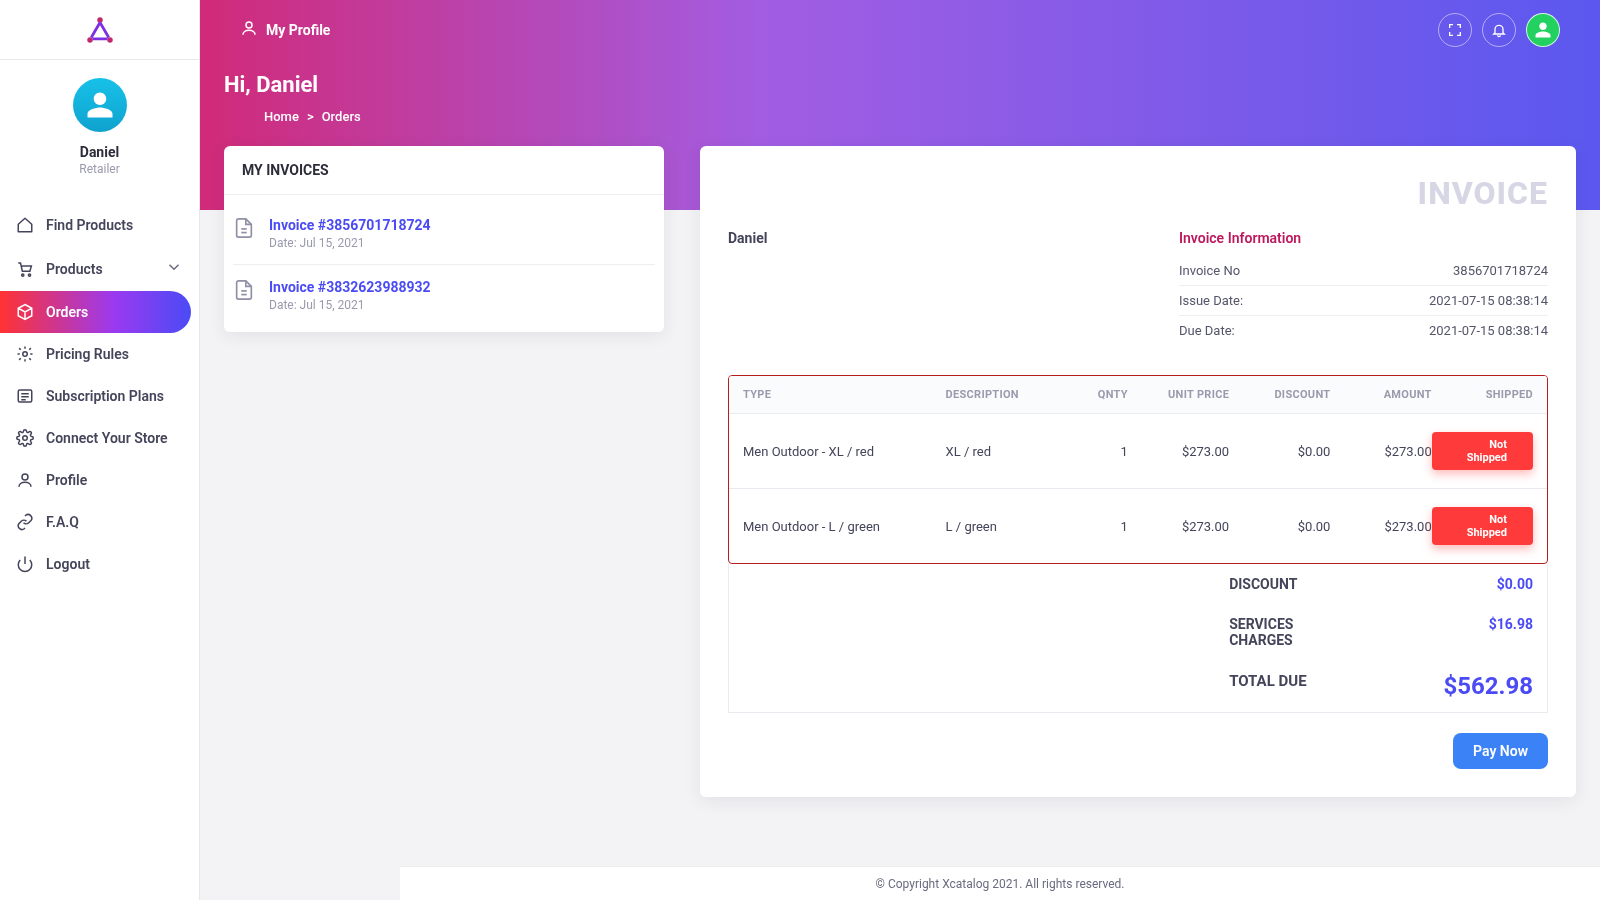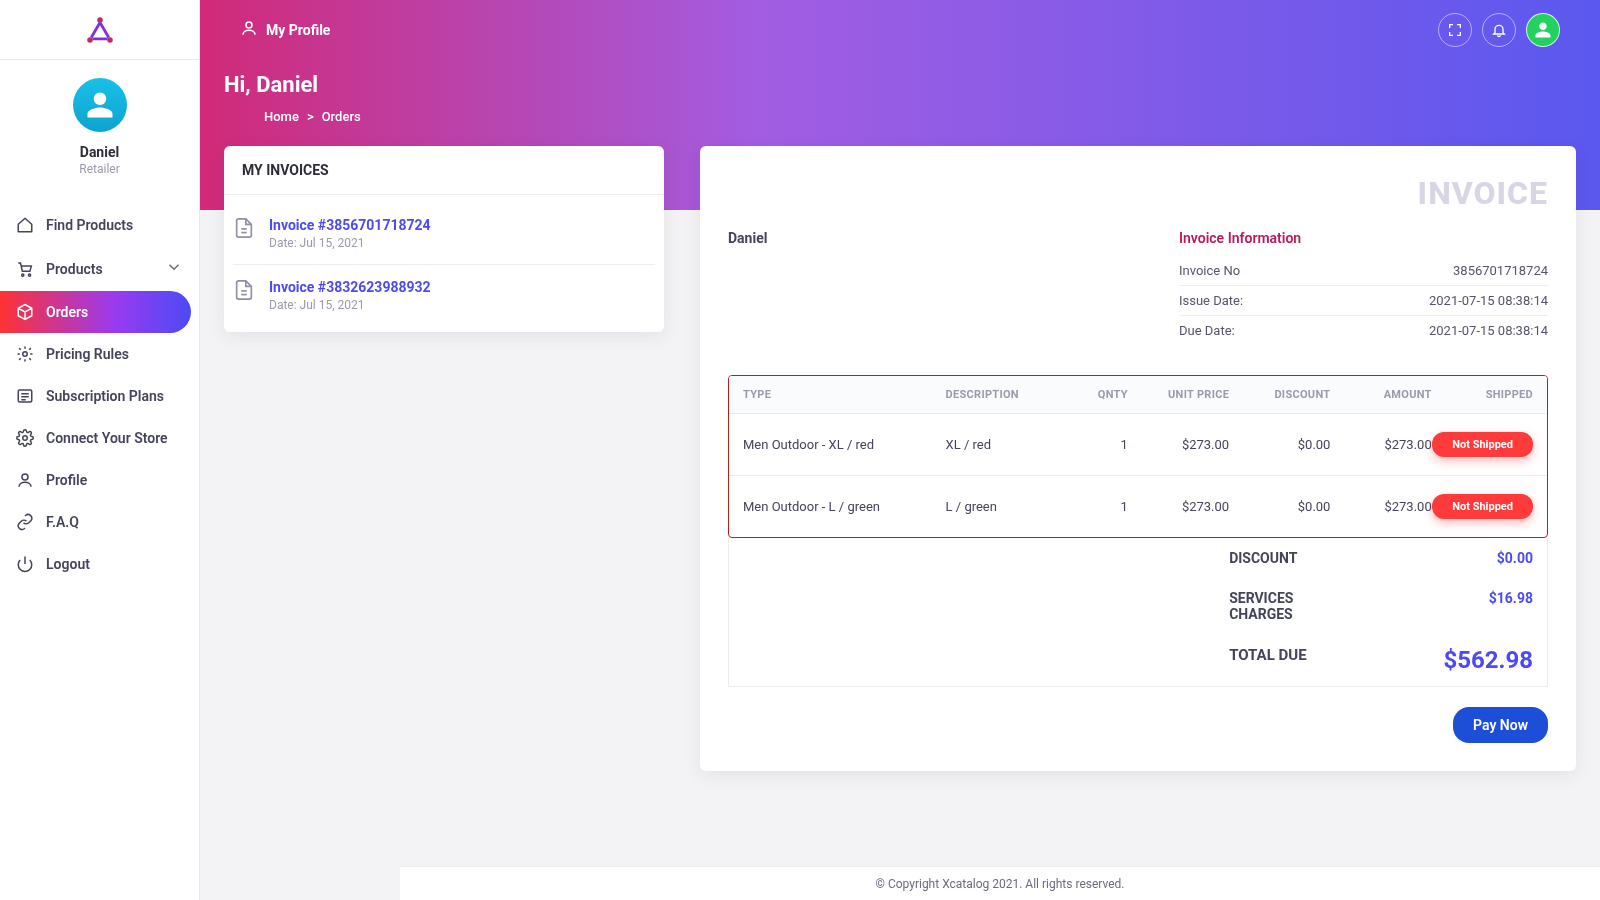--- a/index.html
+++ b/index.html
@@ -65,32 +65,32 @@
     .inv-info-title { font-size:14px; color:#be185d; font-weight:600; margin-bottom:10px; }
     .inv-info-row { display:flex; justify-content:space-between; padding:7px 0; border-bottom:1px solid #eee; font-size:13px; color:#55556a; }
     .inv-info-row:last-child { border-bottom:none; }
 
     .inv-table { width:100%; border:1px solid #b91c1c; border-radius:4px; overflow:hidden; font-size:13px; }
     .inv-thead, .inv-row { display:grid; grid-template-columns: 2fr 1.2fr 0.6fr 1fr 1fr 1fr 1fr; align-items:center; }
     .inv-thead { background:#fafbfc; padding:12px 14px; font-size:11px; font-weight:700; color:#9a9aad; text-transform:uppercase; letter-spacing:0.3px; }
     .inv-thead div:nth-child(n+3) { text-align:right; }
     .inv-row { padding:18px 14px; border-top:1px solid #eaeaf0; color:#44445a; }
     .inv-row div:nth-child(n+3) { text-align:right; }
-    .badge-red { display:inline-block; background:#ff3a3a; color:#fff; font-weight:700; font-size:11px; padding:6px 20px; border-radius:12px; box-shadow:0 4px 10px rgba(255,58,58,0.35); }
+    .badge-red { display:inline-block; background:#ff3a3a; color:#fff; font-weight:700; font-size:11px; padding:6px 26px; border-radius:4px; box-shadow:0 4px 10px rgba(255,58,58,0.35); }
     .ship-cell { text-align:right; }
 
     .inv-totals { border:1px solid #eaeaf0; border-top:none; padding:0; }
     .inv-total-row { display:grid; grid-template-columns: 2fr 1.2fr 0.6fr 1fr 1fr 1fr 1fr; padding:12px 14px; color:#44445a; font-weight:700; font-size:14px; }
     .inv-total-row .label { grid-column:5; text-align:left; }
     .inv-total-row .val { grid-column:7; text-align:right; color:#4b4bf5; }
     .inv-total-row:last-child .val { font-size:24px; }
     .inv-total-row:last-child .label { font-size:15px; }
 
     .pay-wrap { display:flex; justify-content:flex-end; margin-top:20px; }
-    .btn-primary { background:#1d4ed8; color:#fff; font-weight:600; font-size:14px; padding:10px 20px; border:none; border-radius:16px; cursor:pointer; }
+    .btn-primary { background:#3b82f6; color:#fff; font-weight:600; font-size:14px; padding:10px 20px; border:none; border-radius:8px; cursor:pointer; }
 
     .footer { position:absolute; bottom:0; left:200px; right:0; height:34px; background:#fff; display:flex; align-items:center; justify-content:center; font-size:12px; color:#6b6b80; border-top:1px solid #eee; }
   </style>
 </head>
 <body>
 
 <div class="app">
 
   <aside class="sidebar">
     <div class="logo-wrap">

